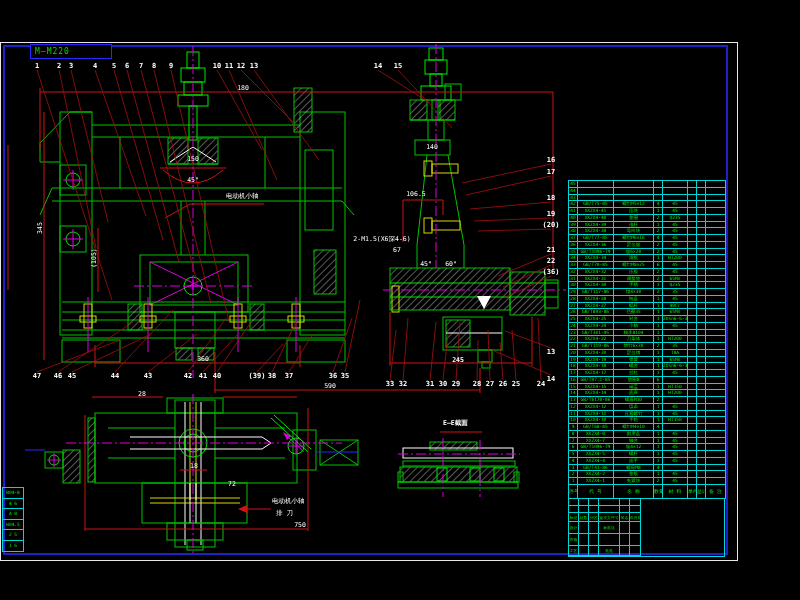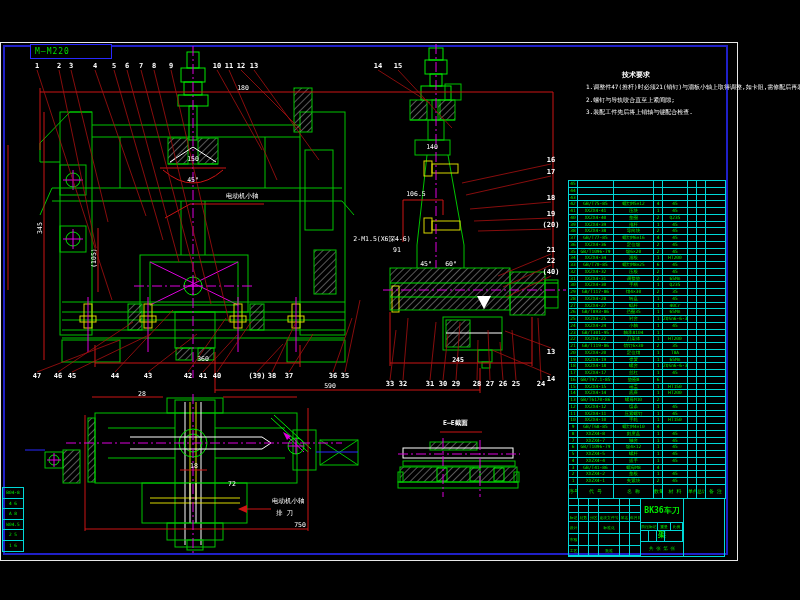--- a/index.html
+++ b/index.html
@@ -345,44 +345,38 @@
       <line x1="490" y1="380" x2="488" y2="330" class="ldr"></line>
       <line x1="503" y1="380" x2="500" y2="342" class="ldr"></line>
       <line x1="516" y1="380" x2="512" y2="330" class="ldr"></line>
       <line x1="541" y1="380" x2="538" y2="318" class="ldr"></line>
     </svg>
 
   <div id="view-label">
     <span>M—M220</span>
   </div>
 
-  <div id="notes">
-    <div class="nt">技术要求</div>
-    <div class="ni">1.调整件47(推杆)时必须21(销钉)与溜板小轴上取得调整,如卡阻,需修配后再装配使用固定联接;</div>
-    <div class="ni">2.螺钉与导轨咬合直至上紧间隙;</div>
-    <div class="ni">3.装配工件先后将上销轴与键配合检查.</div>
-  </div>
 
   <div class="lbl" style="left:226px;top:192px;">电动机小轴</div>
   <div class="lbl" style="left:443px;top:419px;font-weight:bold;">E—E截面</div>
   <div class="lbl" style="left:272px;top:497px;">电动机小轴</div>
   <div class="lbl" style="left:276px;top:509px;">排  刀</div>
 
   <div id="annos">
       <span class="dim" style="left: 243px; top: 84px;">180</span>
       <span class="dim" style="left: 193px; top: 155px;">150</span>
       <span class="dim" style="left: 193px; top: 176px;">45°</span>
       <span class="dim v" style="left: 40px; top: 228px;">345</span>
       <span class="dim v" style="left: 94px; top: 258px;">(105)</span>
       <span class="dim" style="left: 203px; top: 355px;">360</span>
       <span class="dim" style="left: 330px; top: 382px;">590</span>
       <span class="dim" style="left: 432px; top: 143px;">140</span>
       <span class="dim" style="left: 416px; top: 190px;">106.5</span>
       <span class="dim" style="left: 382px; top: 235px;">2-M1.5(X6深4-6)</span>
-      <span class="dim" style="left: 397px; top: 246px;">91</span>
+      <span class="dim" style="left: 397px; top: 246px;">67</span>
       <span class="dim" style="left: 426px; top: 260px;">45°</span>
       <span class="dim" style="left: 451px; top: 260px;">60°</span>
       <span class="dim" style="left: 458px; top: 356px; font-weight: bold;">245</span>
       <span class="dim" style="left: 142px; top: 390px;">28</span>
       <span class="dim" style="left: 194px; top: 462px;">18</span>
       <span class="dim" style="left: 232px; top: 480px;">72</span>
       <span class="dim" style="left: 300px; top: 521px;">750</span>
     </div>
   <div id="blns">
       <span class="balloon" style="left: 37px; top: 62px;">1</span>
@@ -413,21 +407,21 @@
       <span class="balloon" style="left: 289px; top: 372px;">37</span>
       <span class="balloon" style="left: 333px; top: 372px;">36</span>
       <span class="balloon" style="left: 345px; top: 372px;">35</span>
       <span class="balloon" style="left: 551px; top: 156px;">16</span>
       <span class="balloon" style="left: 551px; top: 168px;">17</span>
       <span class="balloon" style="left: 551px; top: 194px;">18</span>
       <span class="balloon" style="left: 551px; top: 210px;">19</span>
       <span class="balloon" style="left: 551px; top: 221px;">(20)</span>
       <span class="balloon" style="left: 551px; top: 246px;">21</span>
       <span class="balloon" style="left: 551px; top: 257px;">22</span>
-      <span class="balloon" style="left: 551px; top: 268px;">(40)</span>
+      <span class="balloon" style="left: 551px; top: 268px;">(36)</span>
       <span class="balloon" style="left: 551px; top: 348px;">13</span>
       <span class="balloon" style="left: 551px; top: 375px;">14</span>
       <span class="balloon" style="left: 390px; top: 380px;">33</span>
       <span class="balloon" style="left: 403px; top: 380px;">32</span>
       <span class="balloon" style="left: 430px; top: 380px;">31</span>
       <span class="balloon" style="left: 443px; top: 380px;">30</span>
       <span class="balloon" style="left: 456px; top: 380px;">29</span>
       <span class="balloon" style="left: 477px; top: 380px;">28</span>
       <span class="balloon" style="left: 490px; top: 380px;">27</span>
       <span class="balloon" style="left: 503px; top: 380px;">26</span>
@@ -944,35 +938,20 @@
         </div>
         <div class="tb-row" style="height: 10px;">
           <div class="t0" style="line-height: 10px;">工艺</div>
           <div class="t1" style="line-height: 10px;"></div>
           <div class="t2" style="line-height: 10px;"></div>
           <div class="t3" style="line-height: 10px;">批准</div>
           <div class="t4" style="line-height: 10px;"></div>
           <div class="t5" style="line-height: 10px;"></div>
         </div>
       </div>
-    <div id="tb-mid">
-      <div id="tb-title">BK36车刀架</div>
-      <div id="tb-stage">
-        <div style="width:17px">阶段标记</div>
-        <div style="width:13px">重量</div>
-        <div style="width:12px">比例</div>
-      </div>
-      <div id="tb-boxes">
-        <div></div>
-          <div></div>
-          <div></div>
-          <div style="width:18px"></div>
-      </div>
-      <div id="tb-sheets">共 张 第 张</div>
-    </div>
   </div>
 
   <div id="leftstrip">
       <div>B04-8</div>
       <div>4 6</div>
       <div>A 8</div>
       <div>W04.5</div>
       <div>2 5</div>
       <div>1 6</div>
     </div>

